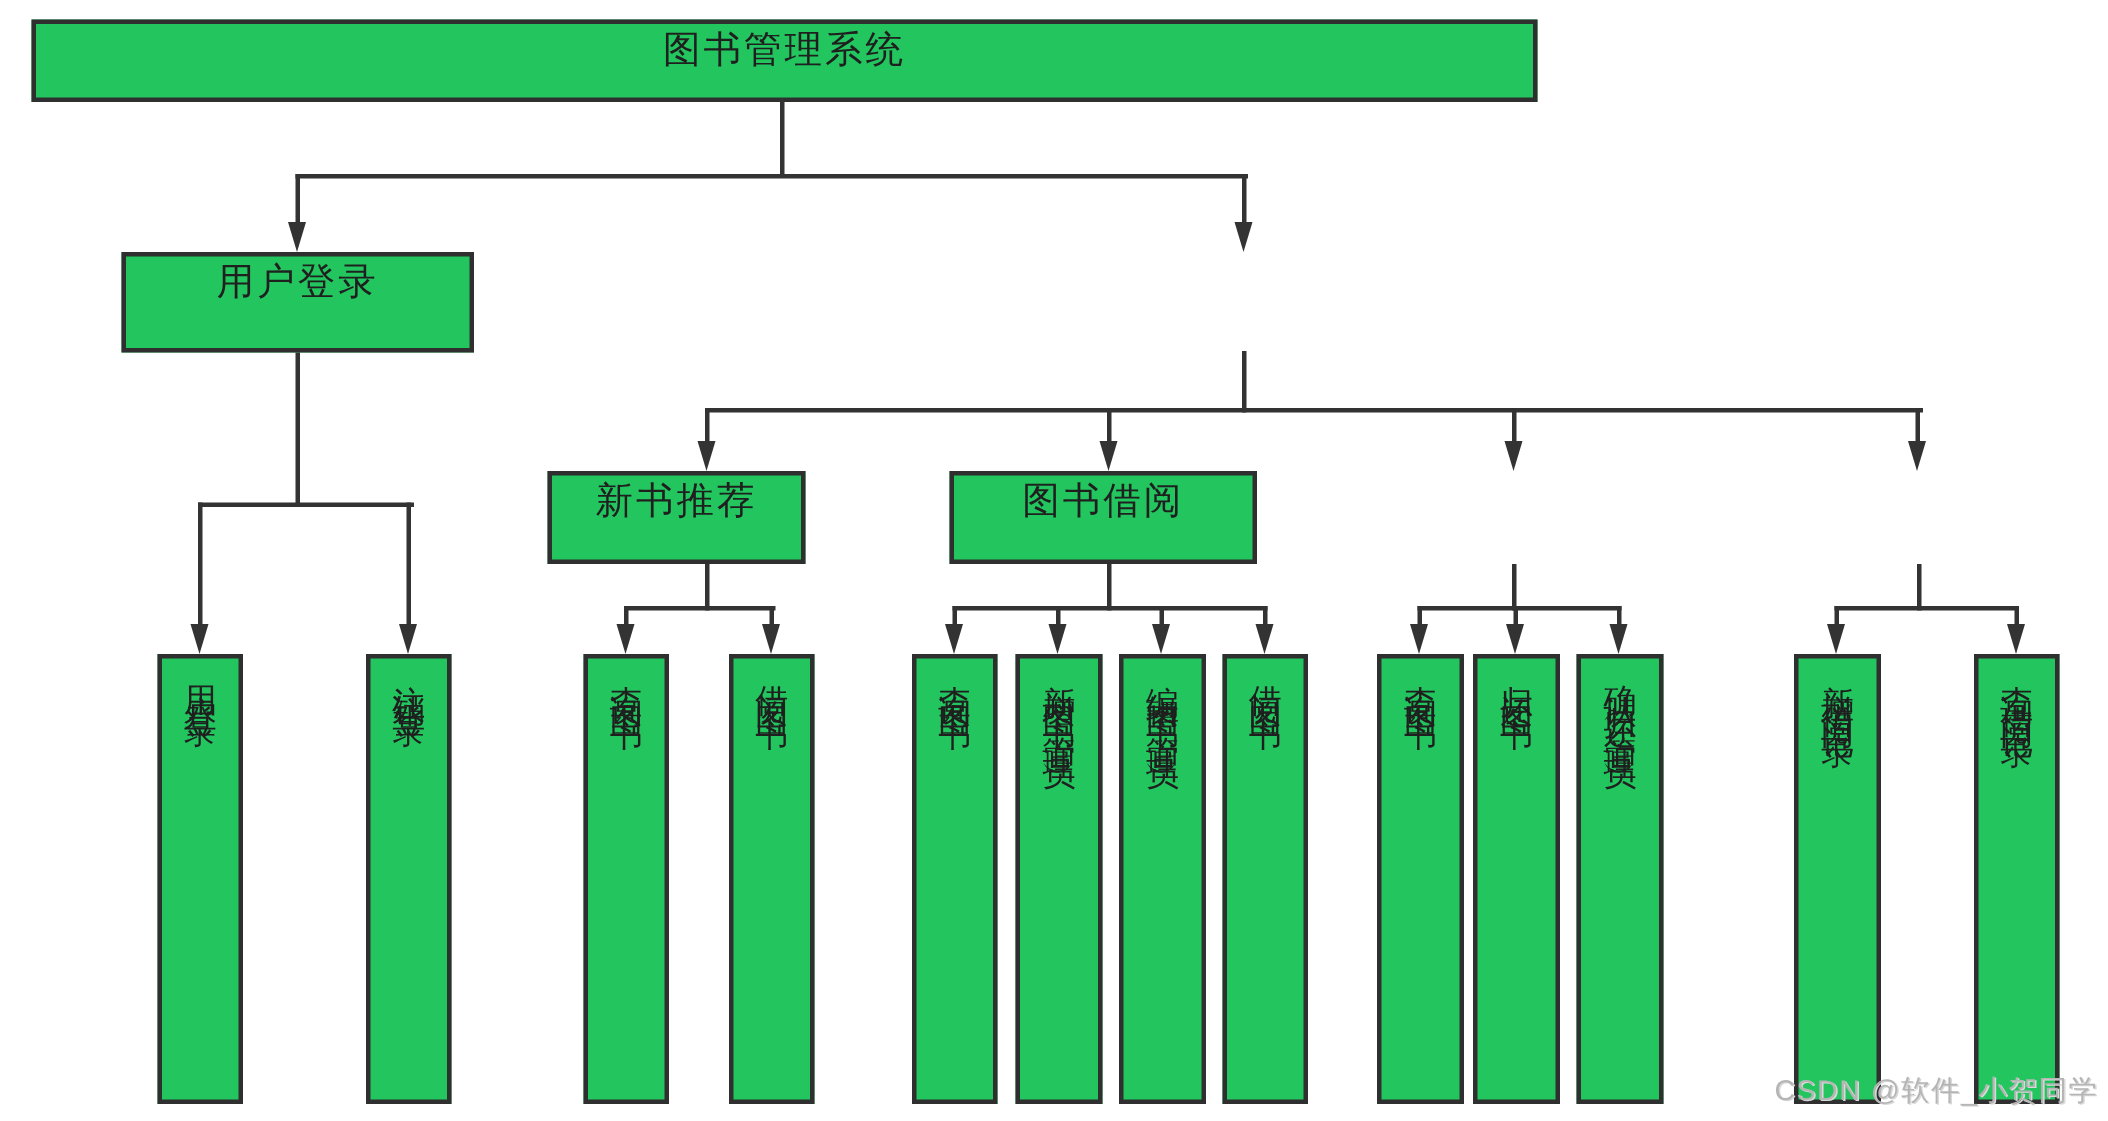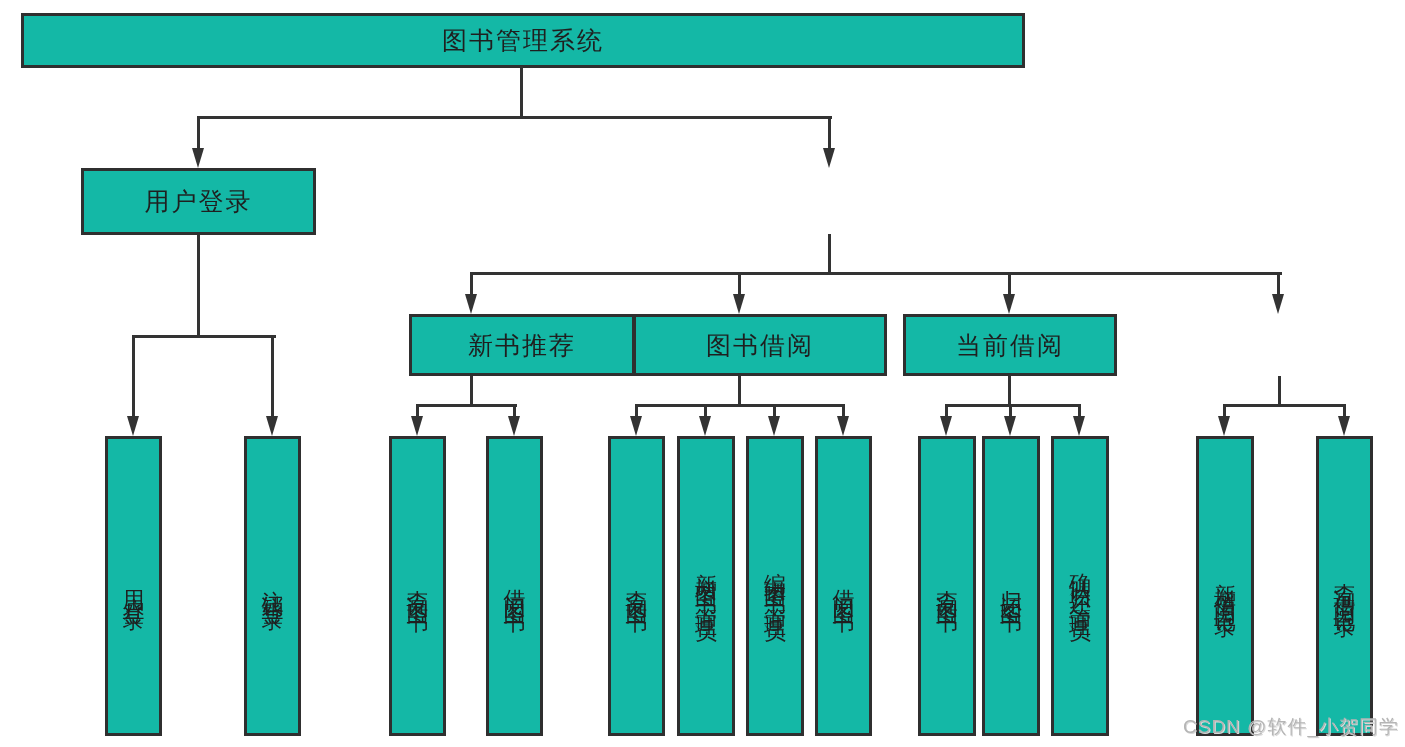--- a/index.html
+++ b/index.html
@@ -1,22 +1,22 @@
 <!DOCTYPE html>
 <html><head>
 <meta charset="utf-8">
 <style>
   html,body{margin:0;padding:0;background:#ffffff;}
   .canvas{
     position:relative;width:1405px;height:747px;background:#ffffff;overflow:hidden;
     font-family:"Liberation Sans",sans-serif;color:#1f1f1f;
   }
   .box{
-    position:absolute;background:#14b8a6;border:3px solid #2f2f2f;box-sizing:border-box;
-    display:flex;align-items:center;justify-content:center;
+    position:absolute;background:#22c55e;border:3px solid #2f2f2f;box-sizing:border-box;
+    display:flex;align-items:flex-start;justify-content:center;
   }
   .h-label{font-size:25px;letter-spacing:2px;color:#1f1f1f;white-space:nowrap;}
   .v-label{
     writing-mode:vertical-rl;text-orientation:mixed;
     font-size:22px;letter-spacing:7px;color:#1f1f1f;line-height:1;
   }
   .vl,.hl{position:absolute;background:#333333;}
   .vl{width:3px;}
   .hl{height:3px;}
   .ar{
@@ -60,28 +60,25 @@
   <div class="hl" style="left:470px;top:272px;width:812px;"></div>
   <div class="vl" style="left:470px;top:272px;height:25px;"></div>
   <div class="ar" style="left:465px;top:294px;"></div>
   <div class="vl" style="left:738px;top:272px;height:25px;"></div>
   <div class="ar" style="left:733px;top:294px;"></div>
   <div class="vl" style="left:1008px;top:272px;height:25px;"></div>
   <div class="ar" style="left:1003px;top:294px;"></div>
   <div class="vl" style="left:1277px;top:272px;height:25px;"></div>
   <div class="ar" style="left:1272px;top:294px;"></div>
 
-  <div class="box" style="left:365px;top:314px;width:226px;height:62px;margin-left:44px;">
+  <div class="box" style="left:365px;top:314px;width:172px;height:62px;">
     <span class="h-label">新书推荐</span>
   </div>
-  <div class="box" style="left:633px;top:314px;width:254px;height:62px;">
+  <div class="box" style="left:633px;top:314px;width:205px;height:62px;">
     <span class="h-label">图书借阅</span>
-  </div>
-  <div class="box" style="left:903px;top:314px;width:214px;height:62px;">
-    <span class="h-label">当前借阅</span>
   </div>
 
   <div class="vl" style="left:470px;top:376px;height:31px;"></div>
   <div class="hl" style="left:416px;top:404px;width:101px;"></div>
   <div class="vl" style="left:416px;top:404px;height:14px;"></div>
   <div class="ar" style="left:411px;top:416px;"></div>
   <div class="vl" style="left:513px;top:404px;height:14px;"></div>
   <div class="ar" style="left:508px;top:416px;"></div>
 
   <div class="vl" style="left:738px;top:376px;height:31px;"></div>

